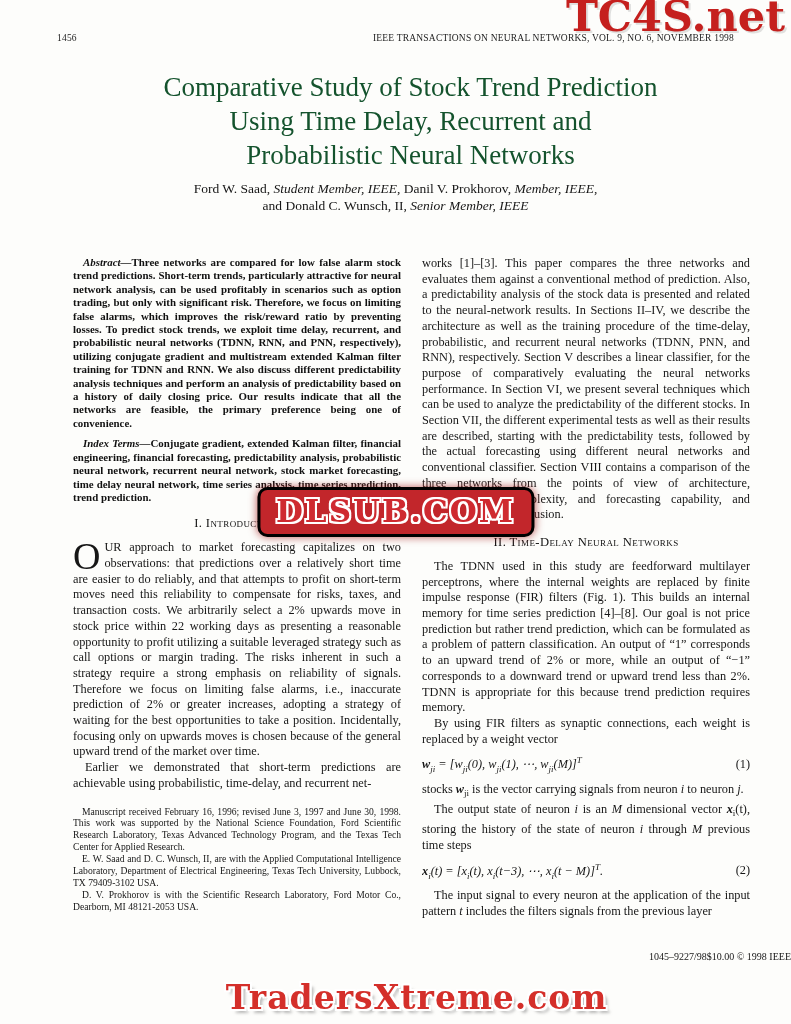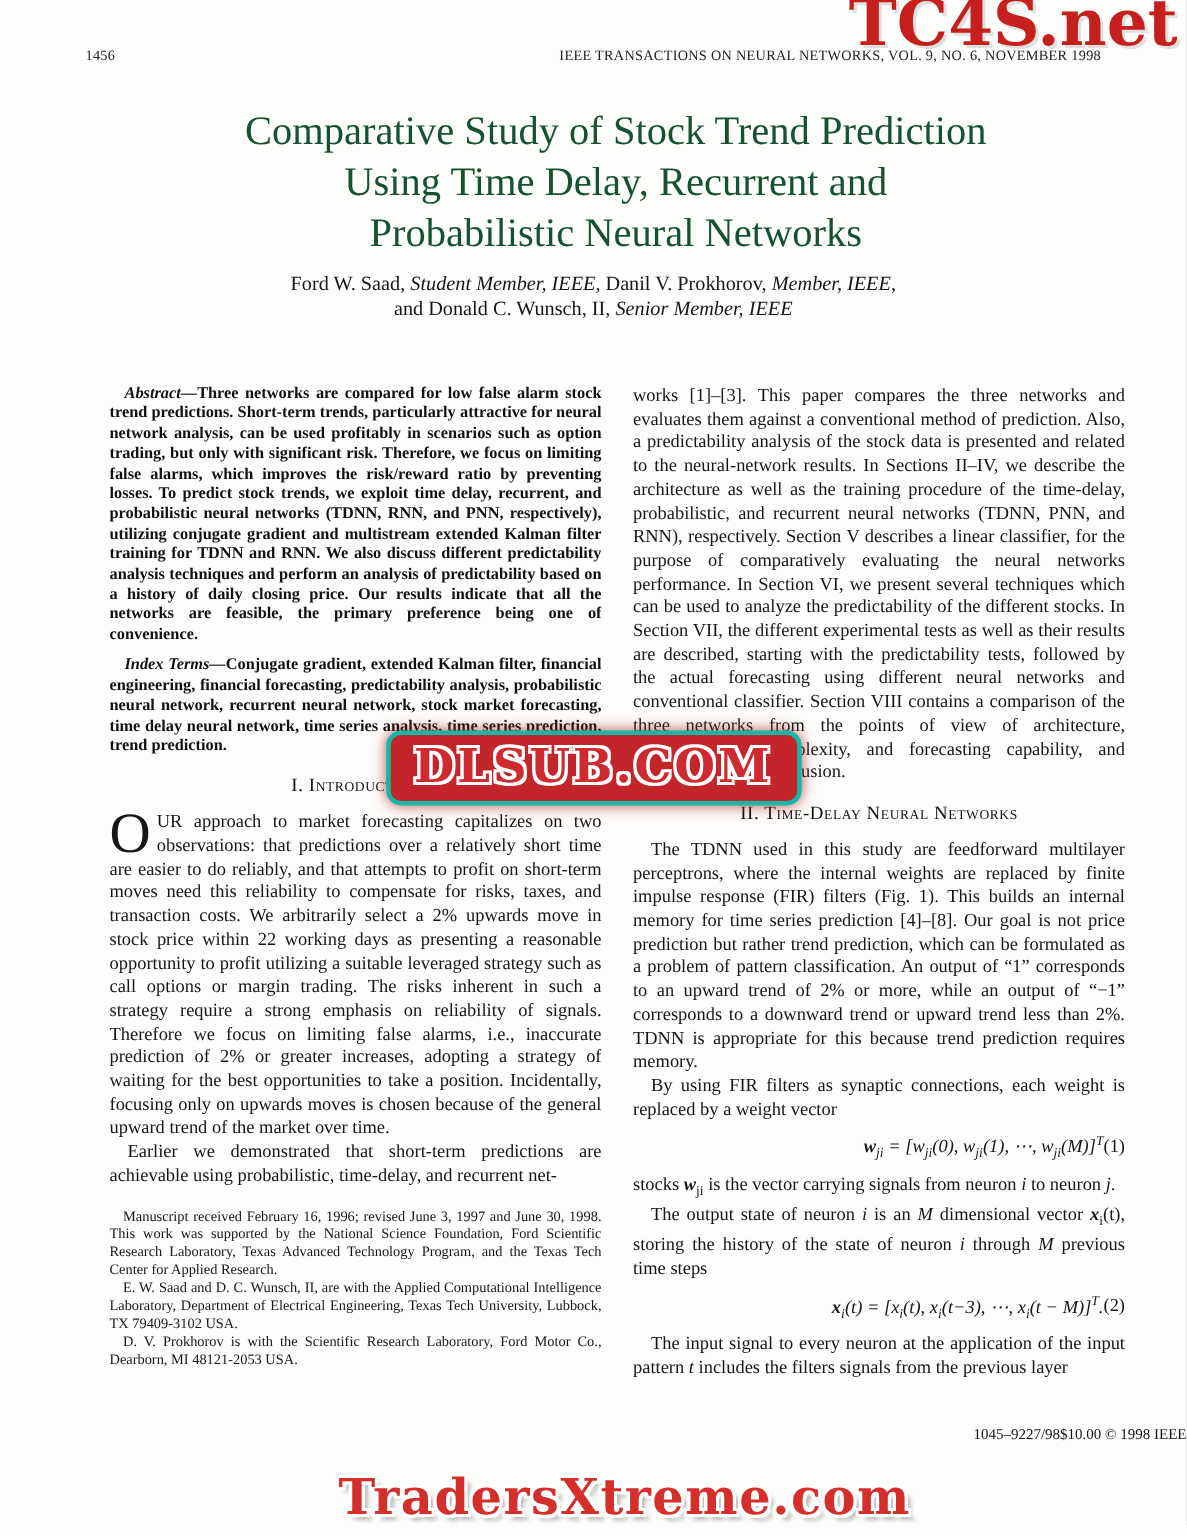--- a/index.html
+++ b/index.html
@@ -41,35 +41,35 @@
     margin: 12px 0 9px; text-align: center; font-weight: normal;
     font-size: 12.6px; font-variant: small-caps; letter-spacing: 0.4px; color: #111;
   }
   .body { margin: 0; font-size: 12.3px; line-height: 15.7px; text-align: justify; }
   .indent { text-indent: 12px; }
   .nodent { text-indent: 0; }
   .dropcap { float: left; font-size: 38px; line-height: 30px; padding: 1px 4px 0 0; }
   .footnotes { margin-top: 14px; }
   .footnotes p { margin: 0; font-size: 9.6px; line-height: 11.9px; text-align: justify; text-indent: 9px; }
   .equation { display: flex; align-items: center; margin: 8px 0; font-size: 12.3px; }
-  .eq-body { flex: 1; text-align: right; font-style: italic; }
+  .eq-body { flex: 1; text-align: left; font-style: italic; }
   .eq-num { font-style: normal; }
   .vec { font-weight: bold; font-style: italic; }
   .var { font-style: italic; }
   sub, sup { font-size: 9px; }
   .footer { position: absolute; top: 951px; left: 0; right: 0; text-align: right; font-size: 10px; }
   .wm-top {
     position: absolute; top: -9px; right: 6px;
     font-family: "DejaVu Serif", serif; font-weight: bold; font-size: 43px;
     color: #c5201e; text-shadow: 2px 2px 0 rgba(170,170,170,0.35);
   }
   .wm-mid {
     position: absolute; top: 487px; left: 50%; transform: translateX(-50%);
     padding: 3px 16px 5px; background: #c2262b;
-    border: 3px solid #14b8a6; border-radius: 10px;
+    border: 3px solid #000000; border-radius: 10px;
     box-shadow: 0 0 9px rgba(170,35,35,0.75);
     font-family: "DejaVu Serif", serif; font-weight: bold; font-size: 31px;
     letter-spacing: 2px; color: #cf2a30; white-space: nowrap;
     text-shadow: -2px -2px 0 #fff, 2px -2px 0 #fff, -2px 2px 0 #fff, 2px 2px 0 #fff,
                  -2px 0 0 #fff, 2px 0 0 #fff, 0 -2px 0 #fff, 0 2px 0 #fff;
   }
   .wm-bottom {
     position: absolute; top: 978px; left: 50%; transform: translateX(-50%);
     font-family: "DejaVu Serif", serif; font-weight: bold; font-size: 33px;
     letter-spacing: 1px; color: #d42f2a; white-space: nowrap;

